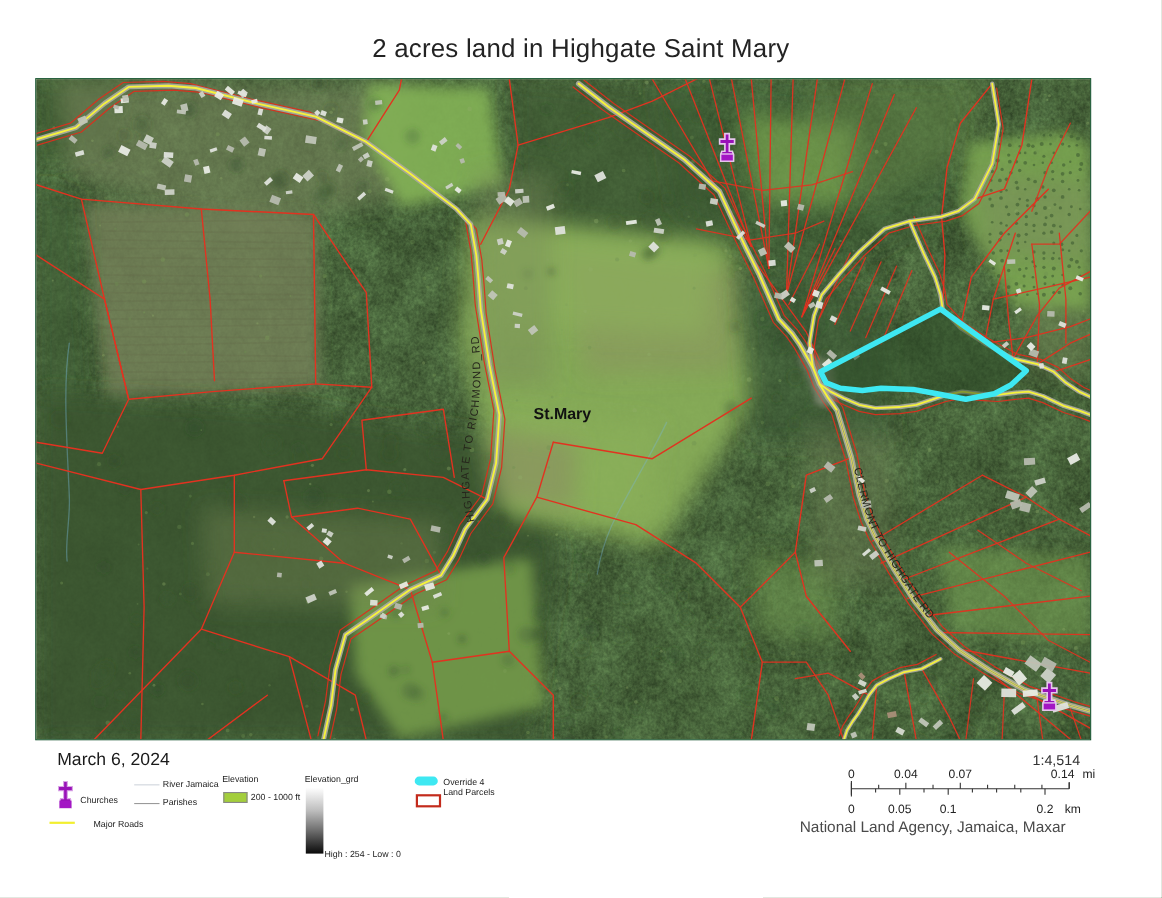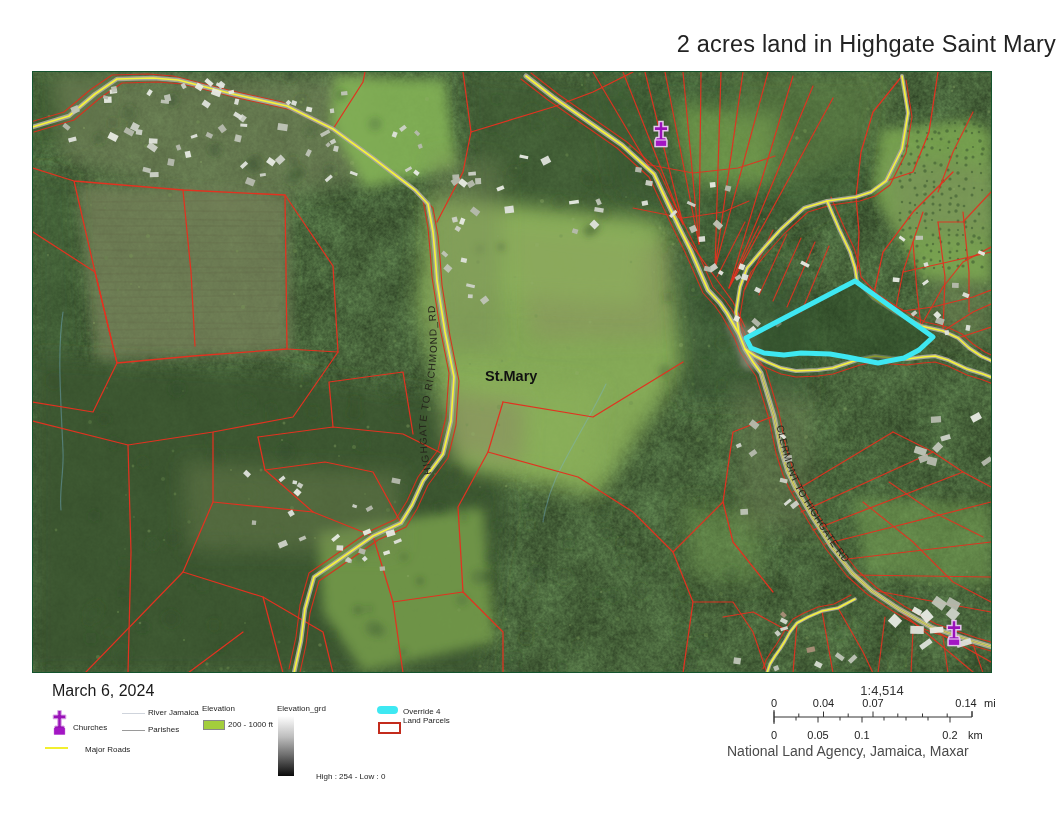--- a/index.html
+++ b/index.html
@@ -1,20 +1,20 @@
 <!DOCTYPE html>
 <html><head><meta charset="utf-8">
 <style>
 html,body{margin:0;padding:0;background:#ffffff;width:1056px;height:816px;font-family:"Liberation Sans",sans-serif;overflow:hidden;position:relative}
 .abs{position:absolute}
 .leg{font-size:8px;color:#1c1c1c}
 </style></head>
 <body>
 
-<div class="abs" style="left:0;top:31px;width:1056px;text-align:right;font-size:23.5px;color:#232323;letter-spacing:0.2px">2 acres land in Highgate Saint Mary</div>
+<div class="abs" style="left:0;top:31px;width:1056px;text-align:center;font-size:23.5px;color:#232323;letter-spacing:0.2px">2 acres land in Highgate Saint Mary</div>
 
 <div class="abs" style="left:32px;top:71px;width:958px;height:600px;border:1px solid #14532d;overflow:hidden">
 <svg width="958" height="600" viewBox="0 0 958 600">
 <defs>
 <filter id="texc" x="0" y="0" width="100%" height="100%" color-interpolation-filters="sRGB">
  <feTurbulence type="fractalNoise" baseFrequency="0.028 0.024" numOctaves="3" seed="7"></feTurbulence>
  <feColorMatrix type="matrix" values="0.34 0 0 0 0.11  0.46 0 0 0 0.16  0.30 0 0 0 0.08  0 0 0 0 1"></feColorMatrix>
 </filter>
 <filter id="texf" x="0" y="0" width="100%" height="100%" color-interpolation-filters="sRGB">
  <feTurbulence type="fractalNoise" baseFrequency="0.20 0.17" numOctaves="2" seed="31"></feTurbulence>
@@ -1127,31 +1127,31 @@
 <div class="abs leg" style="left:202px;top:704px">Elevation</div>
 
 <div class="abs" style="left:203px;top:720px;width:20px;height:8px;background:#a3ce3c;border:1px solid #888"></div>
 
 <div class="abs leg" style="left:228px;top:720px">200 - 1000 ft</div>
 
 <div class="abs leg" style="left:277px;top:704px">Elevation_grd</div>
 
 <div class="abs" style="left:278px;top:716px;width:16px;height:60px;background:linear-gradient(to bottom,#ffffff 0%,#bdbdbd 35%,#6e6e6e 65%,#0a0a0a 100%)"></div>
 
-<div class="abs leg" style="left:316px;top:772px">High : 254 - Low : 0</div>
+<div class="abs leg" style="left:295px;top:772px">High : 254 - Low : 0</div>
 
 <div class="abs" style="left:377px;top:706px;width:21px;height:8px;background:#3ee8f2;border-radius:4px"></div>
 
 <div class="abs leg" style="left:403px;top:707px">Override 4</div>
 
 <div class="abs" style="left:378px;top:722px;width:19px;height:8px;background:#fff;border:2px solid #c32b1c"></div>
 
 <div class="abs leg" style="left:403px;top:716px">Land Parcels</div>
 
-<div class="abs" style="left:782px;top:683px;width:200px;text-align:center;font-size:13px;color:#333">1:4,514</div>
+<div class="abs" style="left:782px;top:683px;width:200px;text-align:right;font-size:13px;color:#333">1:4,514</div>
 
 <div class="abs" style="left:740px;top:697px;width:280px;height:45px">
 <svg width="280" height="45" viewBox="0 0 280 45">
 <g font-family="Liberation Sans, sans-serif" font-size="11" fill="#222">
 <text x="31" y="10">0</text>
         <text x="83.5" y="10" text-anchor="middle">0.04</text>
         <text x="133" y="10" text-anchor="middle">0.07</text>
         <text x="226" y="10" text-anchor="middle">0.14</text>
         <text x="244" y="10">mi</text>
 <text x="31" y="42">0</text>

